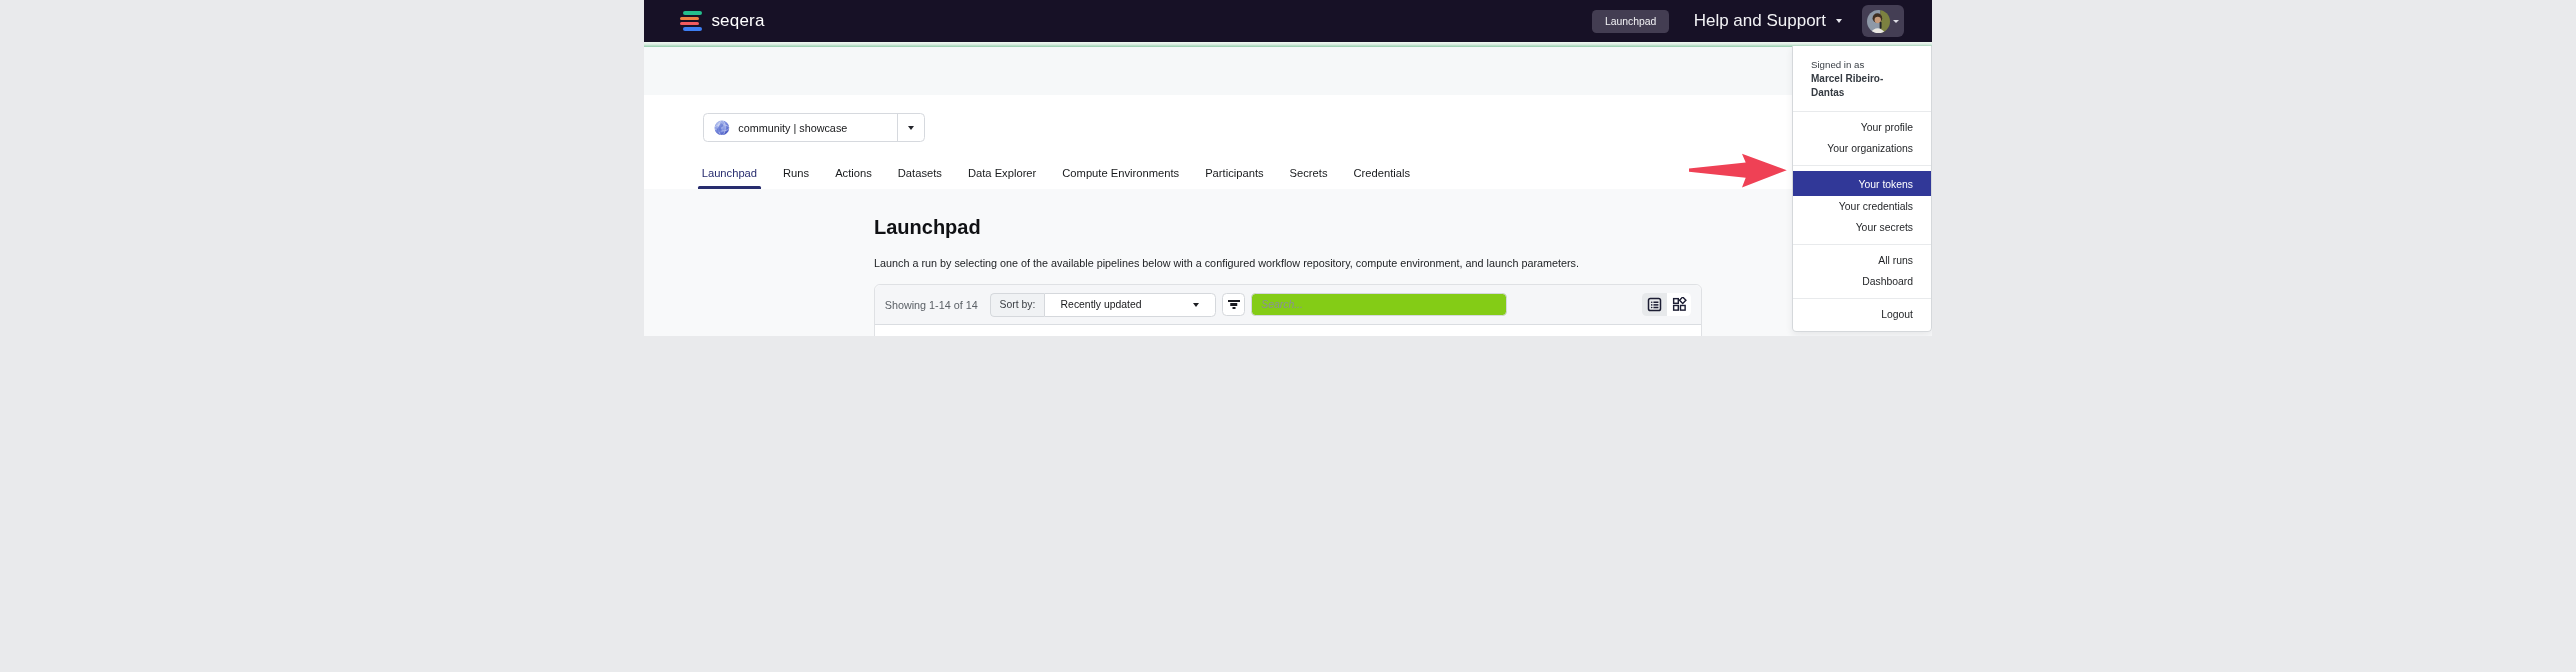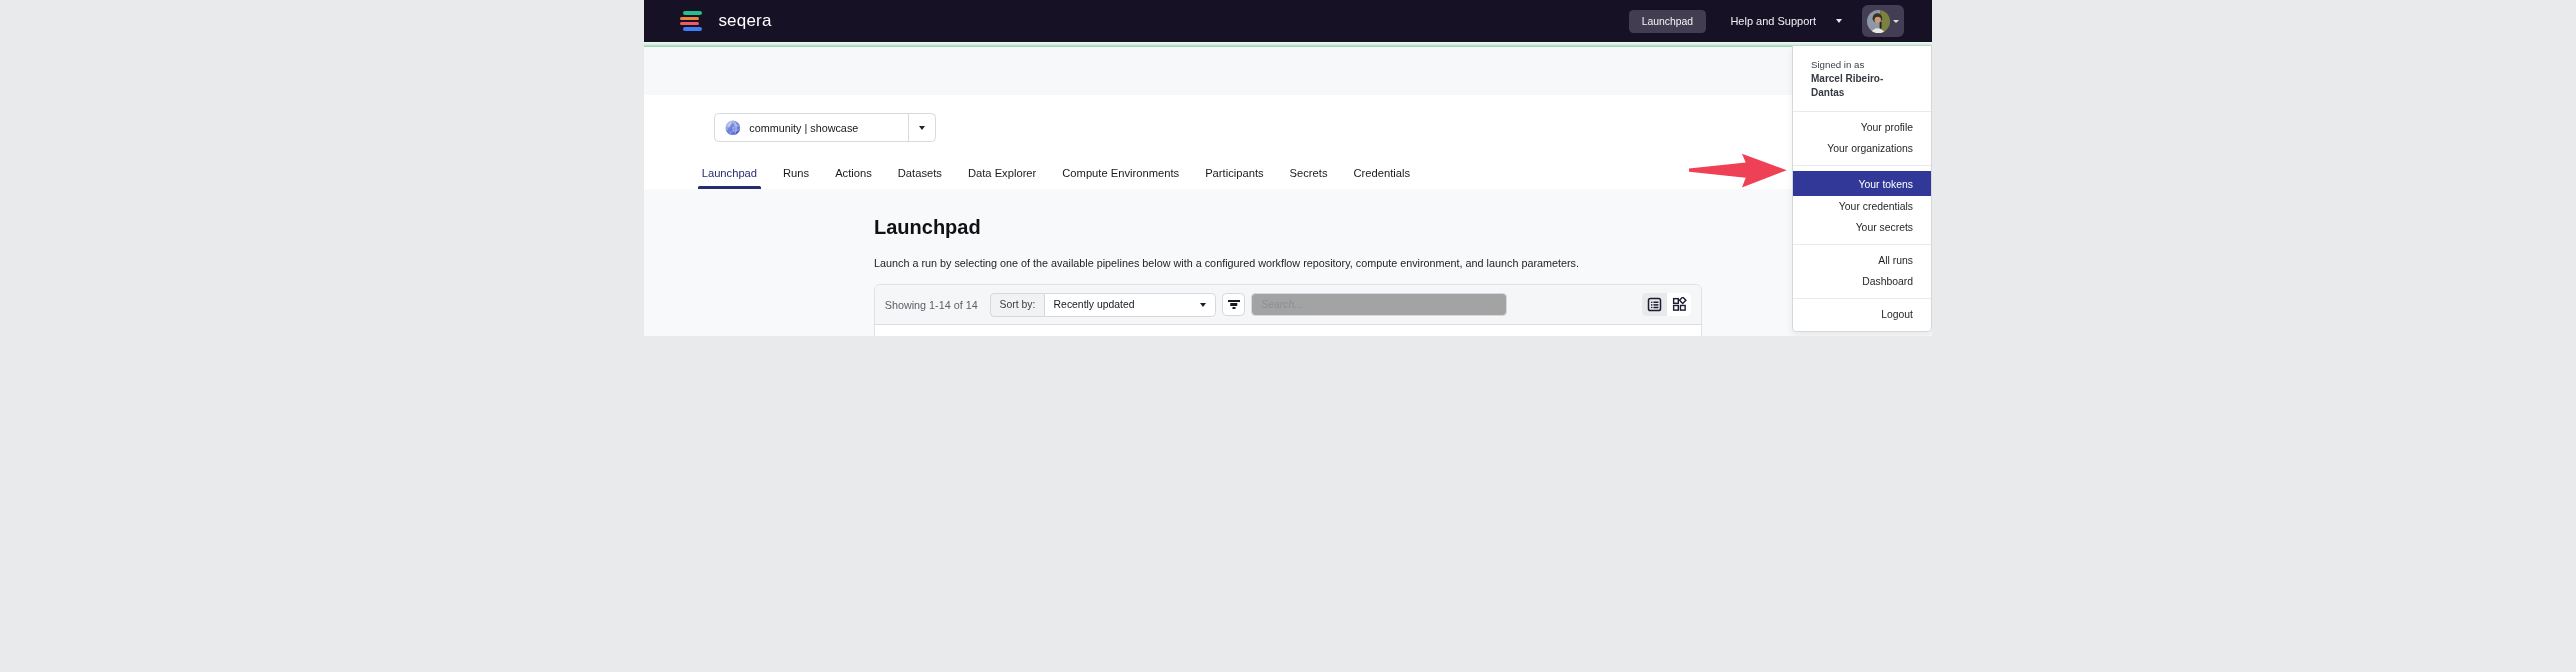--- a/index.html
+++ b/index.html
@@ -9,54 +9,54 @@
     position:relative; width:1288px; height:336px; overflow:hidden;
     background:#f8f9fa; margin:0 auto;
   }
 
   
   .navbar {
     position:absolute; left:0; top:0; width:1288px; height:42px;
     background:#171126; display:flex; align-items:center;
     padding:0 28px 0 36px;
   }
-  .brand { display:flex; align-items:center; gap:16px; }
+  .brand { display:flex; align-items:center; gap:9px; }
   .logo-bars { display:flex; flex-direction:column; gap:1.5px; width:22.4px; }
   .logo-bars span { height:3.7px; border-radius:2.2px; display:block; }
   .logo-bars .b1 { background:#25bf8d; width:19.4px; margin-left:3px; }
   .logo-bars .b2 { background:#ee8244; width:19.4px; margin-left:0; }
   .logo-bars .b3 { background:#f15b5f; width:19.4px; margin-left:0; }
   .logo-bars .b4 { background:#3d7ef2; width:19.4px; margin-left:3px; }
   .brand-name { color:#ffffff; font-size:17px; font-weight:500; letter-spacing:0.2px; }
   .nav-right { margin-left:auto; display:flex; align-items:center; }
   .nav-launchpad-btn {
     height:23px; padding:0 12.7px; background:#433d52; border:none; border-radius:4.5px;
     color:#f2f2f5; font-size:10.4px; font-family:inherit; display:flex; align-items:center;
     cursor:pointer;
   }
-  .nav-help { margin-left:24.6px; display:flex; align-items:center; gap:20px;
-    color:#f2f2f5; font-size:11px; cursor:pointer; }
+  .nav-help { margin-left:24.6px; display:flex; align-items:center; gap:10px;
+    color:#f2f2f5; font-size:17px; cursor:pointer; }
   .caret { width:0; height:0; border-left:3.7px solid transparent; border-right:3.7px solid transparent;
     border-top:4.5px solid #e8e8ee; display:inline-block; }
   .avatar-btn {
     margin-left:20px; width:42px; height:32px; background:#443e54; border-radius:6px;
     display:flex; align-items:center; justify-content:center; gap:3.7px; cursor:pointer;
   }
   .avatar-btn .caret { border-top-color:#dcdce4; border-left-width:3px; border-right-width:3px; border-top-width:3.7px; }
 
   
   .greenbar { position:absolute; left:0; top:42px; width:1288px; height:4.5px;
     background:linear-gradient(180deg,#f0f6f1 0%,#ddeee3 45%,#93ccab 100%); }
   .subheader { position:absolute; left:0; top:47px; width:1288px; height:48px; background:#f6f8f9; }
 
   
   .whiteband { position:absolute; left:0; top:95px; width:1288px; height:95px;
     background:#ffffff; border-bottom:0.7px solid #e4e6e8; }
   .ws-select {
-    position:absolute; left:70px; top:18px; width:222px; height:29px;
+    position:absolute; left:59px; top:18px; width:222px; height:29px;
     background:#fff; border:0.7px solid #d6d9de; border-radius:4.5px;
     display:flex; align-items:center; cursor:pointer;
   }
   .ws-main { display:flex; align-items:center; gap:8.2px; padding:0 10.4px; flex:1; height:100%; }
   .ws-label { font-size:10.8px; color:#17181a; }
   .ws-caret-zone { width:27px; height:100%; border-left:0.7px solid #d6d9de;
     display:flex; align-items:center; justify-content:center; }
   .ws-caret-zone .caret { border-top-color:#23242a; }
   .tabs { position:absolute; left:57px; bottom:0; display:flex; gap:24.6px; }
   .tab { font-size:11.2px; color:#181a1c; padding:7.5px 0.7px 10.4px; cursor:pointer; position:relative; }
@@ -74,31 +74,31 @@
     background:#ffffff; border:0.7px solid #dfe1e4; border-radius:6px 6px 0 0;
   }
   .card-header { height:40px; background:#f5f6f8; border-bottom:0.7px solid #dadde1;
     border-radius:6px 6px 0 0; display:flex; align-items:center; padding:0 9.7px; }
   .showing { font-size:10.8px; color:#5c6167; white-space:nowrap; }
   .sort-group { display:flex; margin-left:12.7px; height:24px; }
   .sort-label { background:#f0f2f4; border:0.7px solid #d5d8dc; border-right:none;
     border-radius:4.5px 0 0 4.5px; display:flex; align-items:center; padding:0 8.2px;
     font-size:10.4px; color:#3c4045; }
   .sort-select { width:172px; background:#fff; border:0.7px solid #d5d8dc; border-radius:0 4.5px 4.5px 0;
-    display:flex; align-items:center; padding:0 9px; font-size:10.4px; color:#17181a; cursor:pointer; }
+    display:flex; align-items:center; padding:0 16px; font-size:10.4px; color:#17181a; cursor:pointer; }
   .sort-select .sel-caret { margin-left:auto; width:0; height:0;
     border-left:3.7px solid transparent; border-right:3.7px solid transparent; border-top:4.5px solid #1c1d22; }
   .filter-btn { margin-left:6.7px; width:23px; height:23px; background:#fff; border:0.7px solid #d5d8dc;
     border-radius:4.5px; display:flex; align-items:center; justify-content:center; cursor:pointer; }
   .filter-glyph { width:12px; height:9px; position:relative; }
   .filter-glyph i { position:absolute; left:50%; transform:translateX(-50%); background:#191a20; display:block; }
   .filter-glyph i:nth-child(1){ top:0; width:12px; height:1.9px; }
   .filter-glyph i:nth-child(2){ top:3.4px; width:7.5px; height:2.2px; }
   .filter-glyph i:nth-child(3){ top:7px; width:3px; height:2.1px; }
-  .search-input { margin-left:6px; width:256px; height:23px; background:#a3a3a3;
+  .search-input { margin-left:6px; width:256px; height:23px; background:#84cc16;
     border:0.7px solid #d5d8dc; border-radius:4.5px; padding:0 9px;
     font-size:10.4px; font-style:italic; color:#23242a; font-family:inherit; }
   .search-input::placeholder { color:#8a9097; font-style:italic; }
   .view-toggle { margin-left:auto; display:flex; height:23px; border-radius:4.5px; overflow:hidden; }
   .view-btn { width:24.6px; display:flex; align-items:center; justify-content:center; cursor:pointer; background:#fff; }
   .view-btn.active { background:#e7e9eb; }
 
   
   .user-menu {
     position:absolute; left:1148px; top:46px; width:140px;

